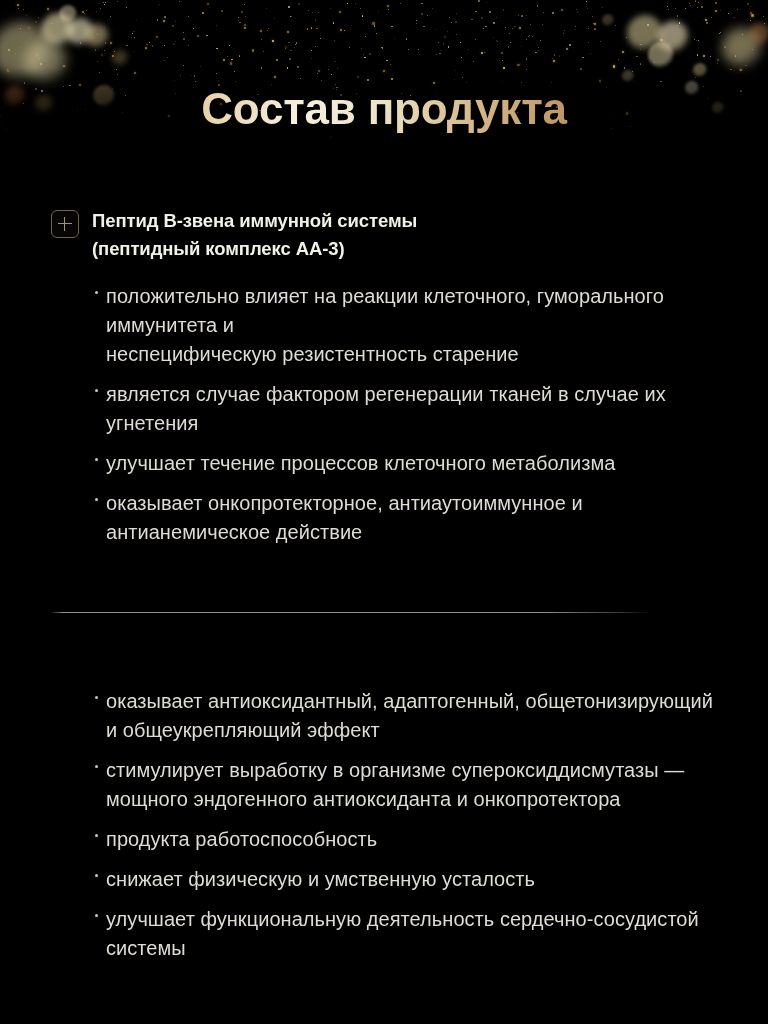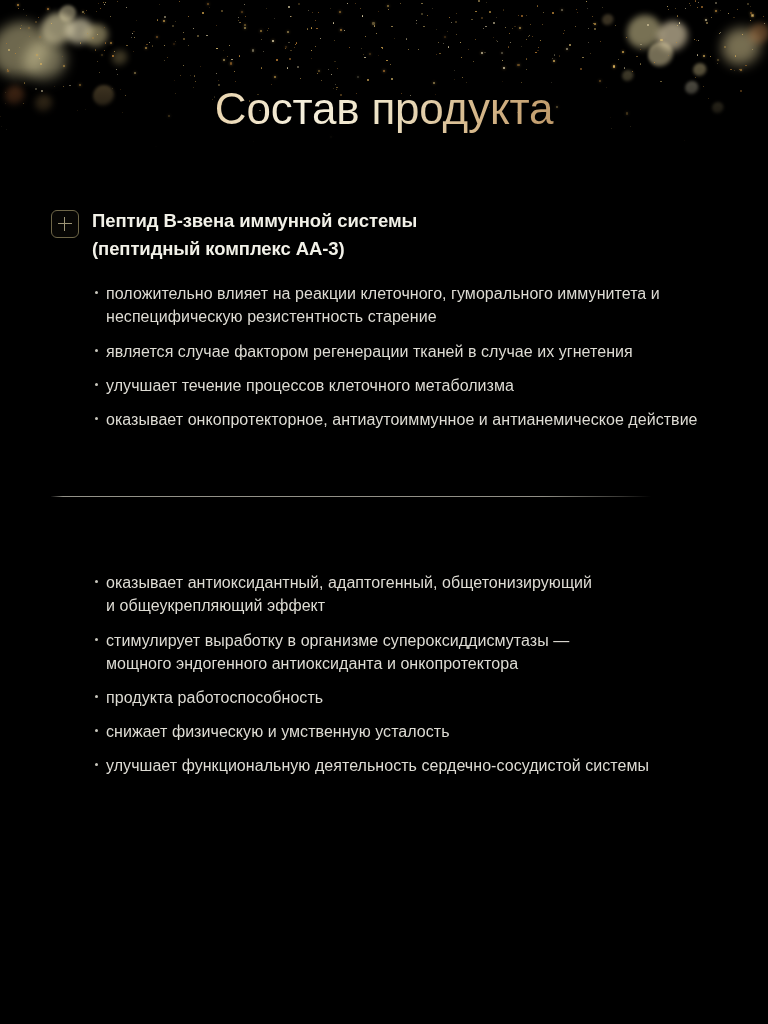--- a/index.html
+++ b/index.html
@@ -59,21 +59,21 @@
   }
 
   
   .page-title {
     position: absolute;
     left: 0;
     top: 57px;
     width: 768px;
     text-align: center;
     font-size: 44px;
-    font-weight: normal;
+    font-weight: bold;
     letter-spacing: -0.2px;
     line-height: 1.05;
     background-image: linear-gradient(100deg,
         #c79a6d 0%,
         #d9b183 14%,
         #e8d0a6 26%,
         #f4ecd8 40%,
         #ece2c6 50%,
         #d8bc8d 62%,
         #b78e5c 76%,
@@ -149,21 +149,21 @@
 
   .bullets {
     list-style: none;
     margin: 0;
     padding: 0;
   }
   .bullet {
     position: relative;
     padding-left: 106px;
     padding-right: 17px;
-    font-size: 16px;
+    font-size: 20px;
     line-height: 1.45;
     color: #dedcd4;
     margin-bottom: 11px;
     letter-spacing: 0.05px;
   }
   .bullet::before {
     content: "";
     position: absolute;
     left: 95px;
     top: 9px;

